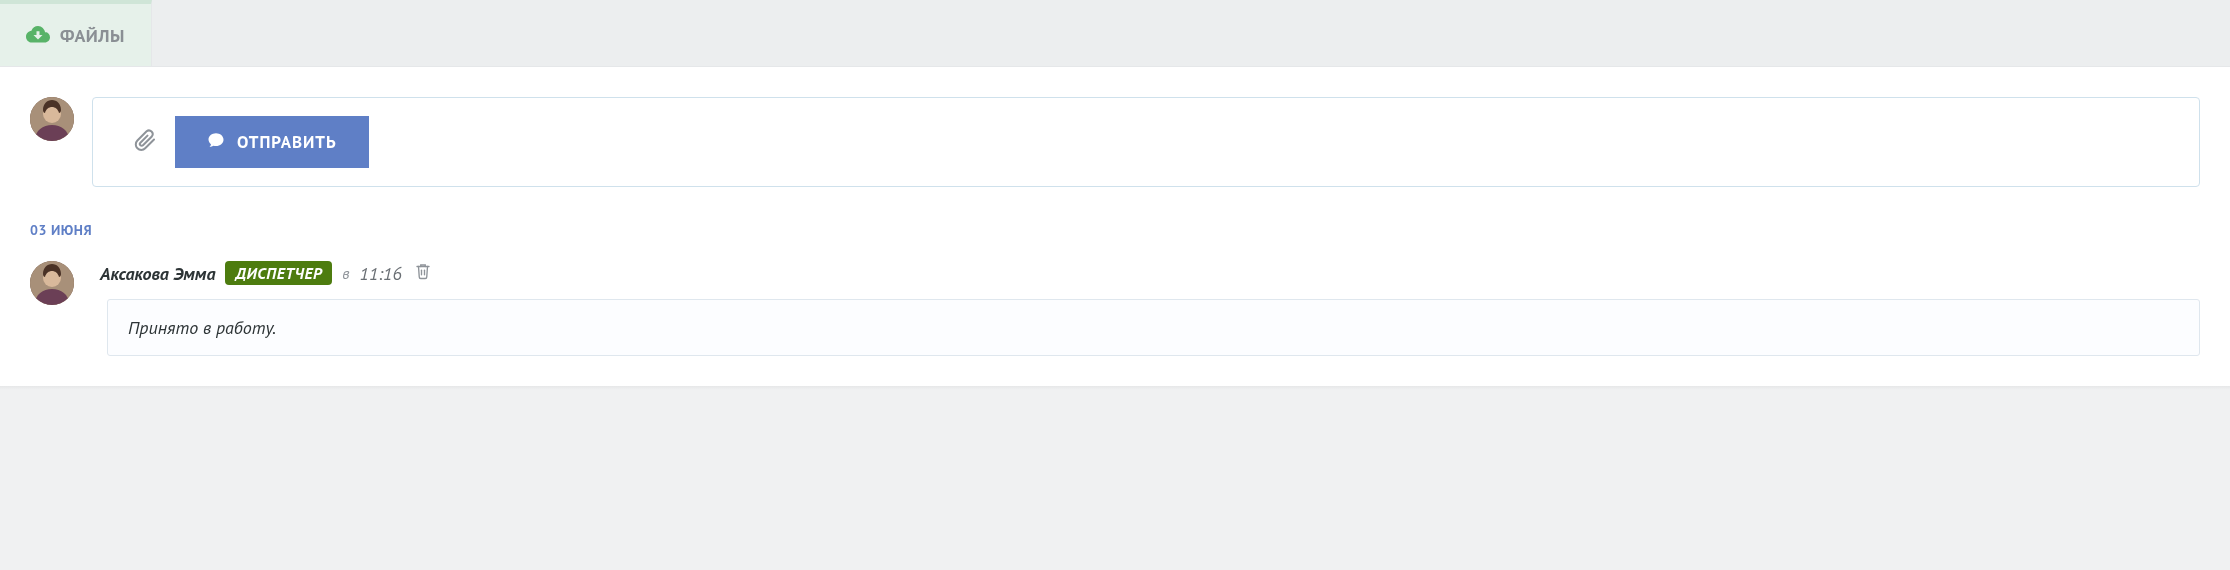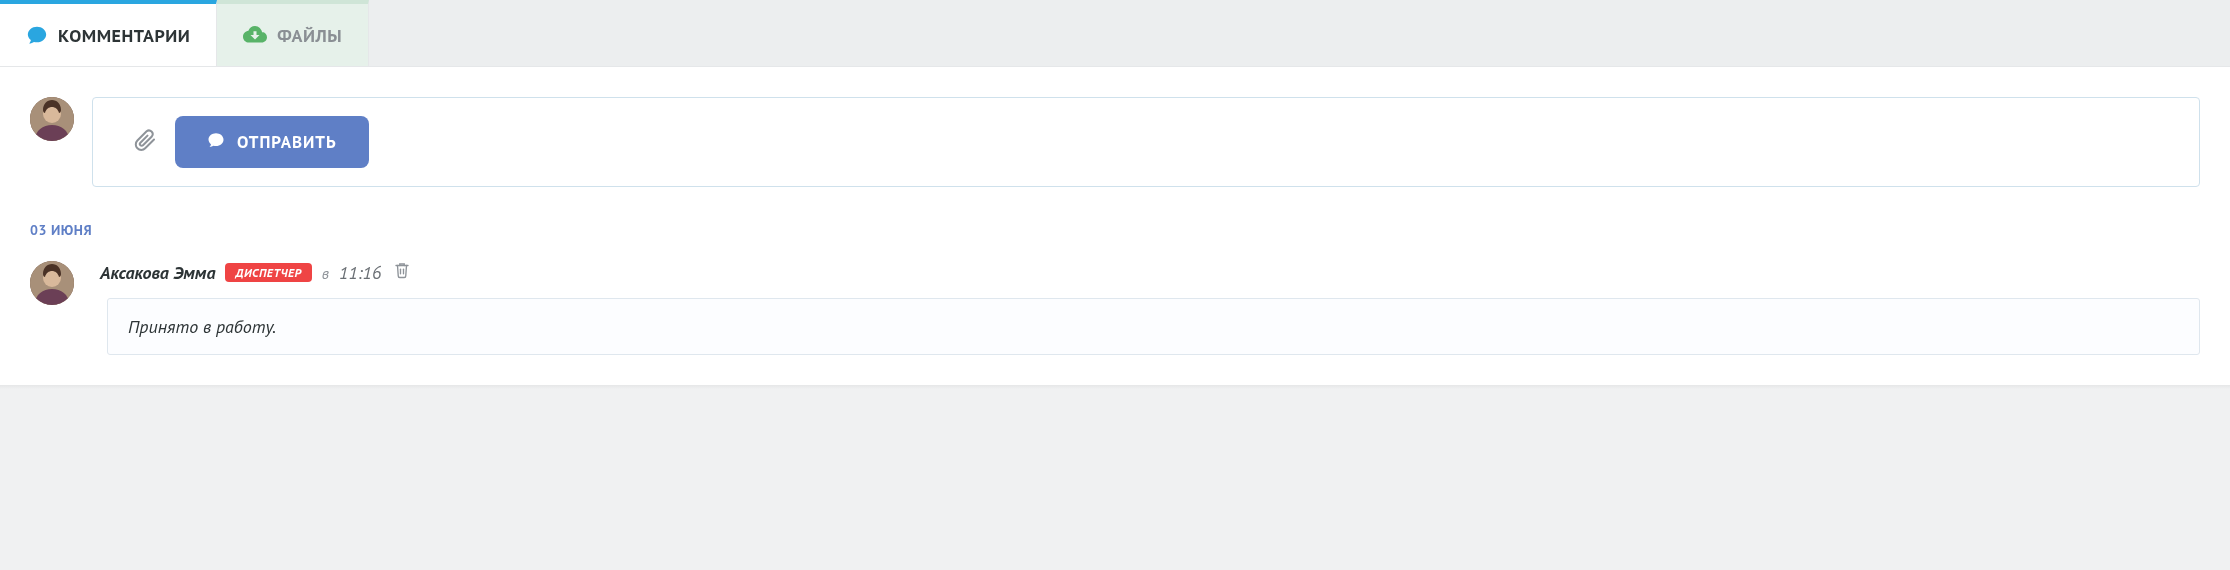--- a/index.html
+++ b/index.html
@@ -96,21 +96,21 @@
   }
   .attach-btn svg path { stroke: #8e9399; }
 
   .send-btn {
     display: flex;
     align-items: center;
     gap: 12px;
     background: #5f7fc6;
     color: #ffffff;
     border: none;
-    border-radius: 8px;
+    border-radius: 0;
     padding: 0 32px;
     height: 52px;
     font: inherit;
     font-weight: 700;
     font-size: 17px;
     letter-spacing: 1px;
     cursor: pointer;
   }
   .send-btn svg path { fill: #ffffff; }
 
@@ -132,25 +132,25 @@
   .comment-body { flex: 1; }
   .comment-head {
     display: flex;
     align-items: center;
     gap: 10px;
     flex-wrap: wrap;
     font-size: 18px;
   }
   .author { font-weight: 700; color: #2d3436; }
   .role-badge {
-    background: #ef4444;
+    background: #4d7c0f;
     color: #ffffff;
     border-radius: 4px;
     padding: 2px 10px;
-    font-size: 12px;
+    font-size: 16px;
     font-weight: 700;
     letter-spacing: 0.5px;
     text-transform: uppercase;
   }
   .time-prefix { color: #8e9399; font-size: 16px; }
   .time { color: #6a6f74; }
   .trash-btn {
     display: inline-flex;
     cursor: pointer;
     margin-left: 2px;
@@ -171,28 +171,20 @@
   .bottom-shadow {
     height: 4px;
     background: linear-gradient(#e6e7e8, #f0f1f2);
   }
 </style>
 </head>
 <body>
 
 <div class="tab-bar">
 
-  <div class="tab active">
-    <span class="icon">
-      <svg width="22" height="22" viewBox="0 0 24 24">
-          <path d="M12 3C6.5 3 2 6.8 2 11.4c0 2.4 1.3 4.6 3.3 6.1-.2 1.3-.8 2.8-1.9 3.9 2.2-.2 4-.9 5.3-1.8 1 .2 2.1.4 3.3.4 5.5 0 10-3.8 10-8.5S17.5 3 12 3z"></path>
-        </svg>
-    </span>
-    <span>КОММЕНТАРИИ</span>
-  </div>
 
   <div class="tab files">
     <span class="icon">
       <svg width="24" height="22" viewBox="0 0 32 24">
           <path d="M25.8 9.6C25 4.2 20.9 0 16 0 12 0 8.6 2.5 7.2 6.2 3.1 6.7 0 10.1 0 14.2 0 18.6 3.6 22 8 22h17c3.9 0 7-3.1 7-7 0-3.6-2.7-6.6-6.2-6.9zM16 18l-6-6h4V7h4v5h4l-6 6z"></path>
         </svg>
     </span>
     <span>ФАЙЛЫ</span>
   </div>
 

